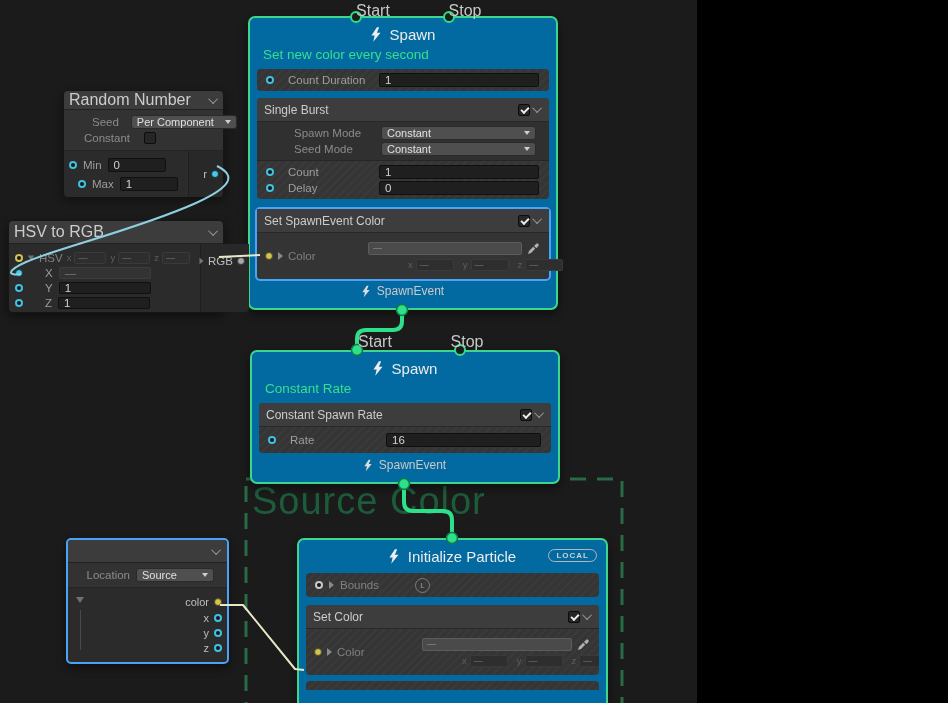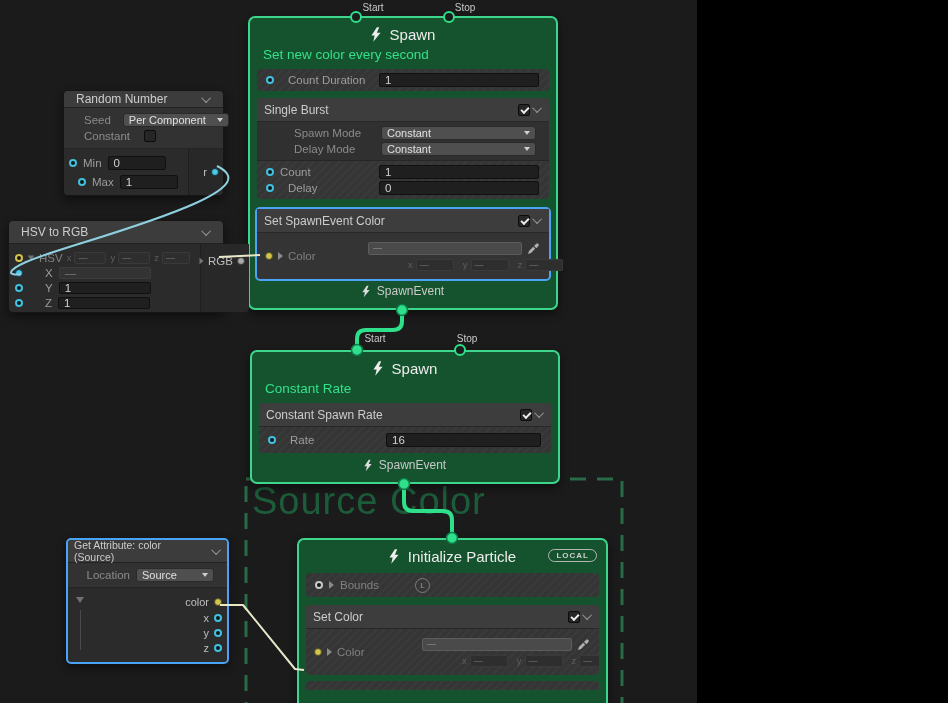--- a/index.html
+++ b/index.html
@@ -7,21 +7,21 @@
          font-family:"Liberation Sans",sans-serif;-webkit-font-smoothing:antialiased;}
   .layer{position:absolute;left:0;top:0;pointer-events:none;}
   .bg-layer{z-index:1;}
   .edge-layer{z-index:6;}
   .right-mask{position:absolute;left:697px;top:0;width:251px;height:703px;background:#000;z-index:9;}
   .group-label{position:absolute;left:252px;top:480px;font-size:38px;color:#1d5c3a;z-index:1;letter-spacing:1px;}
 
   
   .node{position:absolute;z-index:3;box-sizing:border-box;border-radius:7px;
         box-shadow:0 4px 10px rgba(0,0,0,.45);display:flex;flex-direction:column;}
-  .ctx{background:#14532d;border:2px solid #3dd68c;padding-top:5px;}
+  .ctx{background:#0369a1;border:2px solid #3dd68c;padding-top:5px;}
   .op{background:#2b2b2b;border:1px solid #161616;border-radius:5px;}
   .op.selected{border:2px solid #4ba3f5;}
 
   .ctx-title{height:22px;display:flex;align-items:center;justify-content:center;gap:9px;
              color:#ececec;font-size:15px;position:relative;}
   .ctx-subtitle{height:20px;line-height:20px;padding:0 13px;font-size:13.5px;color:#35e08c;}
   .ctx-footer{margin-top:auto;height:20px;margin-bottom:7px;display:flex;align-items:center;
               justify-content:center;gap:7px;color:#c9c9c9;font-size:12px;}
 
   .block{margin:0 7px;background:#353535;border-radius:4px;overflow:hidden;
@@ -70,35 +70,35 @@
   .color-col{width:172px;display:flex;flex-direction:column;gap:4px;}
   .bar-row{display:flex;align-items:center;gap:5px;}
   .color-bar{flex:1;height:11px;background:#4a4a4a;border:1px solid #5c5c5c;border-radius:2px;
              display:flex;align-items:center;padding:0 4px;color:#8d8d8d;font-size:9px;line-height:9px;}
   .xyz-row{display:flex;align-items:center;gap:9px;padding-left:40px;}
   .mini{display:flex;align-items:center;gap:3px;}
   .mlbl{font-size:9.5px;color:#5e5e5e;}
   .mfield{width:30px;height:10px;background:#2e2e2e;border:1px solid #3a3a3a;border-radius:2px;
           font-size:9px;color:#6f6f6f;line-height:10px;padding:0 3px;}
 
-  .op-head{height:22px;display:flex;align-items:center;gap:6px;padding:0 12px;background:#3c3c3c;
-           color:#cccccc;font-size:12px;border-radius:4px 4px 0 0;border-bottom:1px solid #222;}
+  .op-head{height:22px;display:flex;align-items:center;gap:6px;padding:0 5px;background:#3c3c3c;
+           color:#cccccc;font-size:16px;border-radius:4px 4px 0 0;border-bottom:1px solid #222;}
   .op-settings{background:#323232;padding:4px 0;border-bottom:1px solid #242424;}
   .op-body{flex:1;display:flex;background:#2b2b2b;border-radius:0 0 4px 4px;}
   .in-col{flex:1;padding:4px 0;}
   .out-col{width:52px;background:#282828;border-left:1px solid #1f1f1f;display:flex;flex-direction:column;
            align-items:flex-end;border-radius:0 0 4px 0;}
   .orow{display:flex;align-items:center;gap:4px;padding-right:4px;}
   .olbl{font-size:11.5px;color:#bdbdbd;}
 
   .badge{position:absolute;right:9px;top:4px;border:1px solid #b5b5b5;border-radius:9px;
          padding:1px 7px;font-size:8px;font-weight:bold;letter-spacing:1px;color:#cfcfcf;}
   .licon{width:13px;height:13px;border:1px solid #7d7d7d;border-radius:50%;font-size:8px;color:#9a9a9a;
          display:flex;align-items:center;justify-content:center;flex:none;}
-  .port-label{position:absolute;z-index:7;font-size:10px;color:#c8c8c8;transform:translateX(-50%);}
+  .port-label{position:absolute;z-index:7;font-size:16px;color:#c8c8c8;transform:translateX(-50%);}
   .indent-line{position:absolute;width:1px;background:#4a4a4a;}
   .gout{display:flex;align-items:center;gap:5px;justify-content:flex-end;padding-right:5px;height:15px;}
   .glbl{font-size:11px;color:#bdbdbd;}
   .eyedrop{flex:none;}
   .sliver{height:9px;border-radius:4px 4px 0 0;margin-top:6px;}
 </style>
 </head>
 <body>
 
 <div class="stage">
@@ -136,32 +136,32 @@
       <div class="settings">
         <div class="srow" style="padding-left:37px;">
           <span class="slbl">Spawn Mode</span>
           <span class="spacer"></span>
           <span class="dropdown" style="width:155px;">
             <span class="dd-val">Constant</span>
             <span class="dd-arrow"></span>
           </span>
         </div>
         <div class="srow" style="padding-left:37px;">
-          <span class="slbl">Delay Mode</span>
+          <span class="slbl">Seed Mode</span>
           <span class="spacer"></span>
           <span class="dropdown" style="width:155px;">
             <span class="dd-val">Constant</span>
             <span class="dd-arrow"></span>
           </span>
         </div>
       </div>
       <div class="rows">
         <div class="row">
           <span class="port cyan hollow"></span>
-          <span class="lbl" style="">Count</span>
+          <span class="lbl" style="margin-left:8px;">Count</span>
           <span class="spacer"></span>
           <span class="field" style="width:160px;">1</span>
         </div>
         <div class="row">
           <span class="port cyan hollow"></span>
           <span class="lbl" style="margin-left:8px;">Delay</span>
           <span class="spacer"></span>
           <span class="field" style="width:160px;">0</span>
         </div>
       </div>
@@ -214,21 +214,21 @@
     </div>
   </div>
 
   <div class="node op" style="left:63px;top:90px;width:161px;height:106px">
     <div class="op-head">
       <span>Random Number</span>
       <span class="spacer"></span>
       <span class="chev"></span>
     </div>
     <div class="op-settings">
-      <div class="srow" style="padding-left:20px;padding-right:5px;">
+      <div class="srow" style="padding-left:28px;padding-right:5px;">
         <span class="slbl">Seed</span>
         <span class="spacer"></span>
         <span class="dropdown" style="width:106px;">
           <span class="dd-val">Per Component</span>
           <span class="dd-arrow"></span>
         </span>
       </div>
       <div class="srow" style="padding-left:20px;">
         <span class="slbl">Constant</span>
         <span class="checkbox" style="margin-left:8px;"></span>
@@ -389,21 +389,20 @@
               </span>
           </div>
         </div>
       </div>
     </div>
     <div class="block sliver"></div>
   </div>
 
   <div class="node op selected" style="left:66px;top:538px;width:163px;height:126px">
     <div class="op-head" style="font-size:10.5px;padding:0 6px;">
-      <span>Get Attribute: color (Source)</span>
       <span class="spacer"></span>
       <span class="chev"></span>
     </div>
     <div class="op-settings">
       <div class="srow" style="padding-left:14px;padding-right:8px;">
         <span class="slbl" style="width:48px;text-align:right;">Location</span>
         <span class="dropdown" style="width:78px;">
           <span class="dd-val">Source</span>
           <span class="dd-arrow"></span>
         </span>

